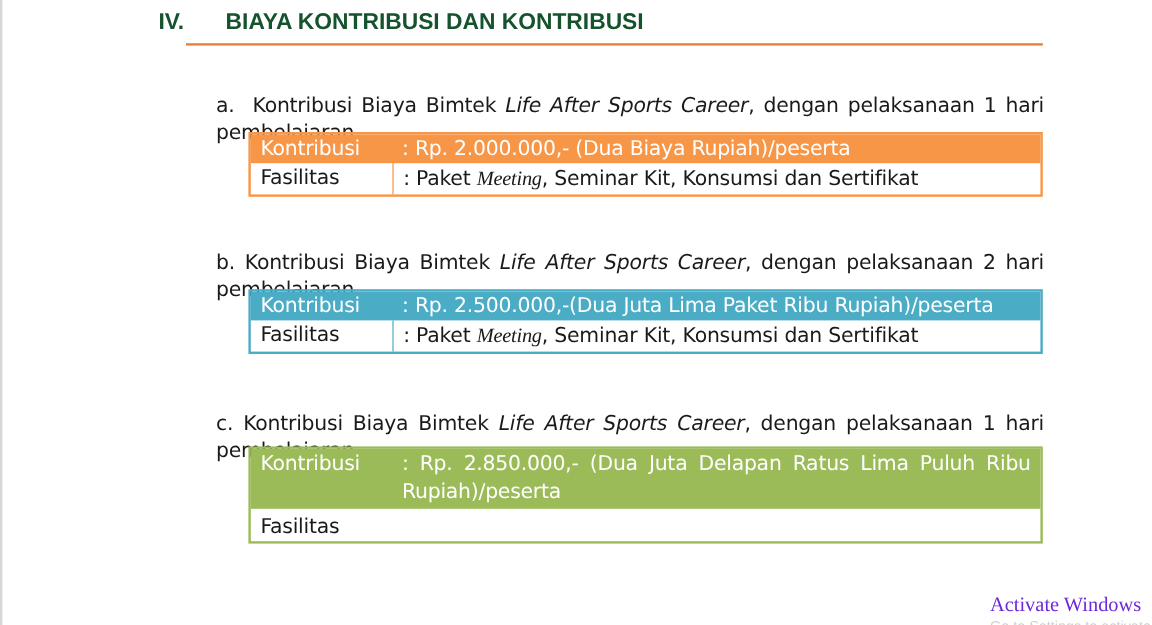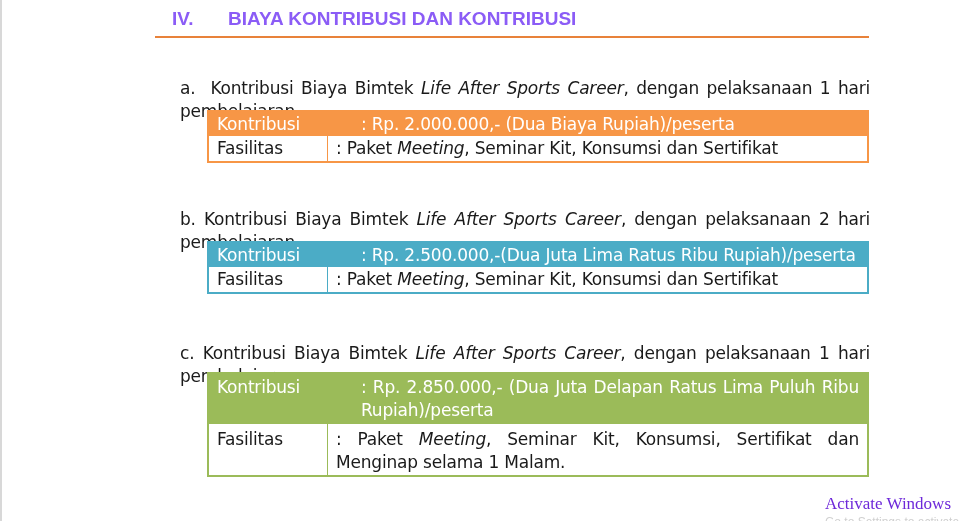--- a/index.html
+++ b/index.html
@@ -10,22 +10,22 @@
       color: #1a1a1a;
       position: relative;
     }
     .left-strip {
       position: absolute; left: 0; top: 0; width: 2px; height: 521px;
       background: #d8d8d8;
     }
     .heading {
       position: absolute; left: 132px; top: 8px;
       font-family: "Liberation Sans", sans-serif;
-      font-weight: bold; font-size: 19px; color: #8b5cf6;
-      display: flex; align-items: baseline; margin-left: 40px;
+      font-weight: bold; font-size: 19px; color: #14532d;
+      display: flex; align-items: baseline;
     }
     .heading .num { width: 56px; }
     .heading-rule {
       position: absolute; left: 155px; top: 36px; width: 714px; height: 2px;
       background: #e8823a;
     }
     .para {
       position: absolute; left: 180px; width: 690px;
       font-size: 17px; line-height: 23px; letter-spacing: -0.2px;
       text-align: justify;
@@ -34,23 +34,23 @@
     .para .it { font-style: italic; }
     .pk {
       position: absolute; left: 207px; width: 662px;
       border-style: solid; border-width: 2px;
       box-sizing: border-box;
       font-size: 17px; letter-spacing: -0.2px;
     }
     .pk .row { display: flex; }
     .pk .lbl { width: 118px; padding-left: 8px; box-sizing: border-box; }
     .pk .val { flex: 1; padding-left: 8px; padding-right: 8px; box-sizing: border-box; }
-    .pk .row.head { color: #ffffff; gap: 26px; }
+    .pk .row.head { color: #ffffff; }
     .pk .row.body .val { border-left: 1.5px solid; }
-    .pk .it { font-style: italic; }
+    .pk .it { font-style: italic; font-family: Liberation Serif, serif; }
 
     .pk-a { top: 110px; border-color: #f79646; }
     .pk-a .row.head { background: #f79646; line-height: 24px; }
     .pk-a .row.body { line-height: 25px; }
     .pk-a .row.body .val { border-color: #f79646; }
 
     .pk-b { top: 241px; border-color: #4bacc6; }
     .pk-b .row.head { background: #4bacc6; line-height: 24px; }
     .pk-b .row.body { line-height: 25px; }
     .pk-b .row.body .val { border-color: #4bacc6; }
@@ -99,37 +99,36 @@
   </div>
 </div>
 
 <div class="para" style="top:186px;">
   <span>b.</span>
   <span>Kontribusi Biaya Bimtek </span><span class="it">Life After Sports Career</span><span>, dengan pelaksanaan 2 hari pembelajaran.</span>
 </div>
 <div class="pk pk-b">
   <div class="row head">
     <div class="lbl">Kontribusi</div>
-    <div class="val">: Rp. 2.500.000,-(Dua Juta Lima Ratus Ribu Rupiah)/peserta</div>
+    <div class="val">: Rp. 2.500.000,-(Dua Juta Lima Paket Ribu Rupiah)/peserta</div>
   </div>
   <div class="row body">
     <div class="lbl">Fasilitas</div>
     <div class="val"><span>: Paket </span><span class="it">Meeting</span><span>, Seminar Kit,  Konsumsi dan Sertifikat</span></div>
   </div>
 </div>
 
 <div class="para" style="top:320px;">
   <span>c.</span>
   <span>Kontribusi Biaya Bimtek </span><span class="it">Life After Sports Career</span><span>, dengan pelaksanaan 1 hari pembelajaran.</span>
 </div>
 <div class="pk pk-c">
   <div class="row head">
     <div class="lbl">Kontribusi</div>
     <div class="val">: Rp. 2.850.000,- (Dua Juta Delapan Ratus  Lima Puluh Ribu Rupiah)/peserta</div>
   </div>
   <div class="row body">
     <div class="lbl">Fasilitas</div>
-    <div class="val"><span>: Paket </span><span class="it">Meeting</span><span>, Seminar Kit,  Konsumsi, Sertifikat dan Menginap selama 1 Malam.</span></div>
   </div>
 </div>
 
 <div class="watermark">Activate Windows</div>
 <div class="watermark-sub">Go to Settings to activate Windows.</div>
 
 </body></html>

